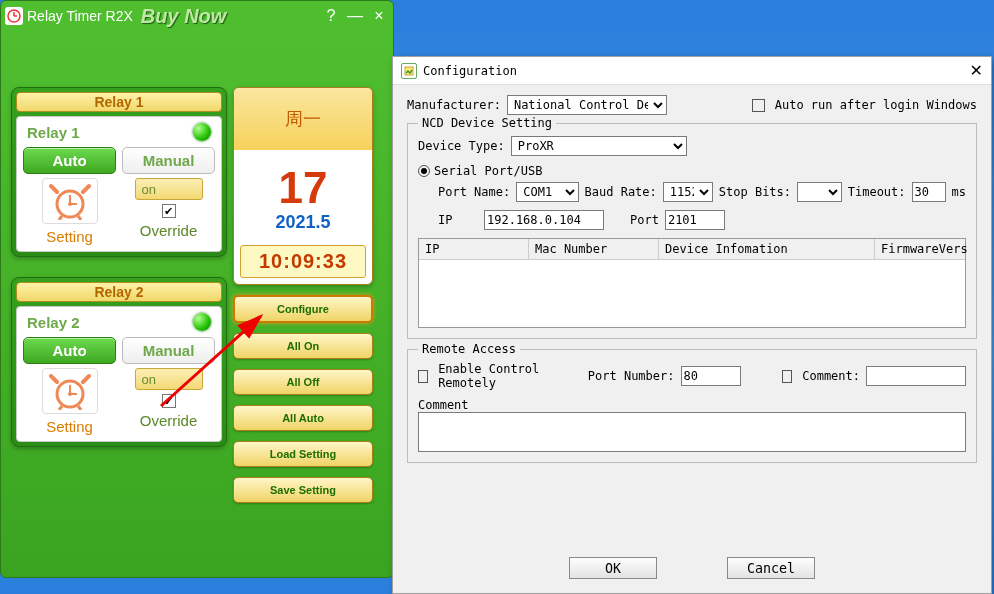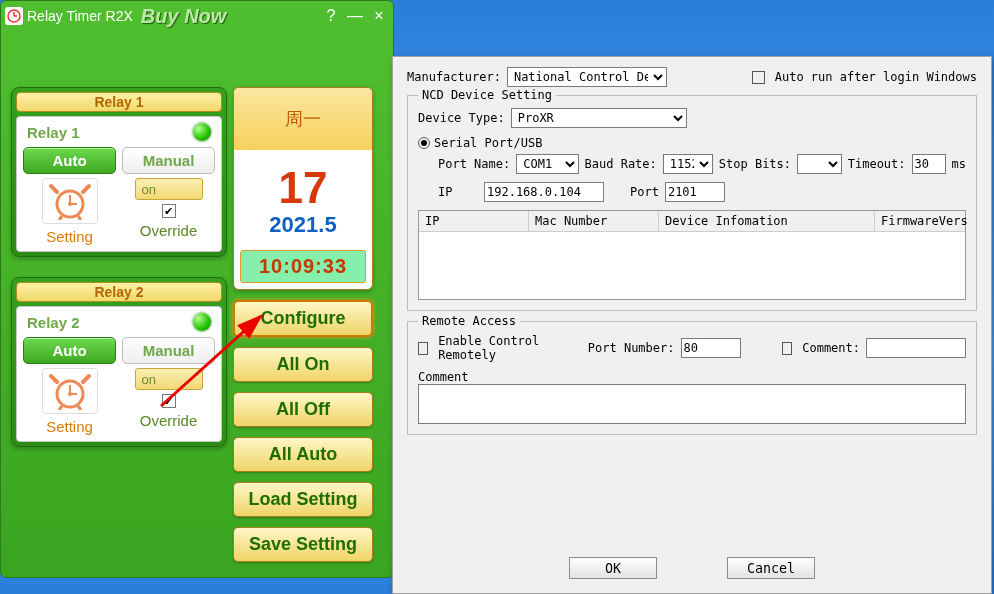--- a/index.html
+++ b/index.html
@@ -113,32 +113,32 @@
     background:#fff;
     border:1px solid #a77f19;
     border-radius:6px;
     text-align:center;
     padding:0;
     box-shadow: 0 2px 4px rgba(0,0,0,0.25);
     overflow:hidden;
   }
   .cal-wd { background:linear-gradient(180deg,#fbe6a0,#f6d15a); color:#c05b00; font-size:18px; font-family: "SimSun","Songti SC",serif; padding:19px 0;}
   .cal-day { color:#d63a0c; font-size:44px; font-weight:bold; line-height:1; padding:16px 0 0;}
-  .cal-ym { color:#1160c4; font-size:22px; font-weight:bold; padding:2px 0 6px;}
+  .cal-ym { color:#1160c4; font-size:18px; font-weight:bold; padding:2px 0 6px;}
   .cal-time {
     margin:6px; padding:4px;
     border:1px solid #d4a02b; border-radius:3px;
     color:#c43a00; font-size:20px; font-weight:bold; letter-spacing:1px;
-    background:#86efac;
+    background:#fef9c3;
   }
   .sidebtn {
     background:linear-gradient(180deg,#fff6c7,#efd466);
     border:1px solid #a77f19;
     border-radius:5px;
-    color:#1e6d00; font-weight:bold; font-size:18px;
+    color:#1e6d00; font-weight:bold; font-size:11px;
     text-align:center;
     padding:6px 0;
     cursor:pointer;
     box-shadow: 0 1px 2px rgba(0,0,0,0.25);
   }
   .sidebtn.active { border:2px solid #cc7a00; box-shadow:0 0 4px #e49a2a;}
   
   .arrow {
     position:absolute; left:140px; top:310px; width:140px; height:100px; pointer-events:none;
   }
@@ -303,20 +303,30 @@
     <defs>
         <marker id="ah" markerWidth="10" markerHeight="10" refX="8" refY="3" orient="auto">
           <path d="M0,0 L0,6 L9,3 z" fill="#e00"></path>
         </marker>
       </defs>
     <line x1="20" y1="95" x2="120" y2="5" stroke="#e00" stroke-width="3" marker-end="url(#ah)"></line>
   </svg>
 </div>
 
 <div class="dialog">
+  <div class="dlg-title">
+    <span class="icn">
+      <svg width="10" height="10" viewBox="0 0 10 10">
+          <rect x="1" y="1" width="8" height="8" fill="#ffe77a" stroke="#c9a638"></rect>
+          <path d="M2 7 L4 5 L6 7 L8 4" stroke="#3a9f28" stroke-width="1.5" fill="none"></path>
+        </svg>
+    </span>
+    <span>Configuration</span>
+    <span class="close">✕</span>
+  </div>
   <div class="dlg-body">
     <div class="row">
       <span class="lbl">Manufacturer:</span>
       <select style="width:160px"><option>National Control Dev.</option></select>
       <span style="flex:1"></span>
       <span class="chk"></span>
       <span>Auto run after login Windows</span>
     </div>
 
     <div class="fieldset">

